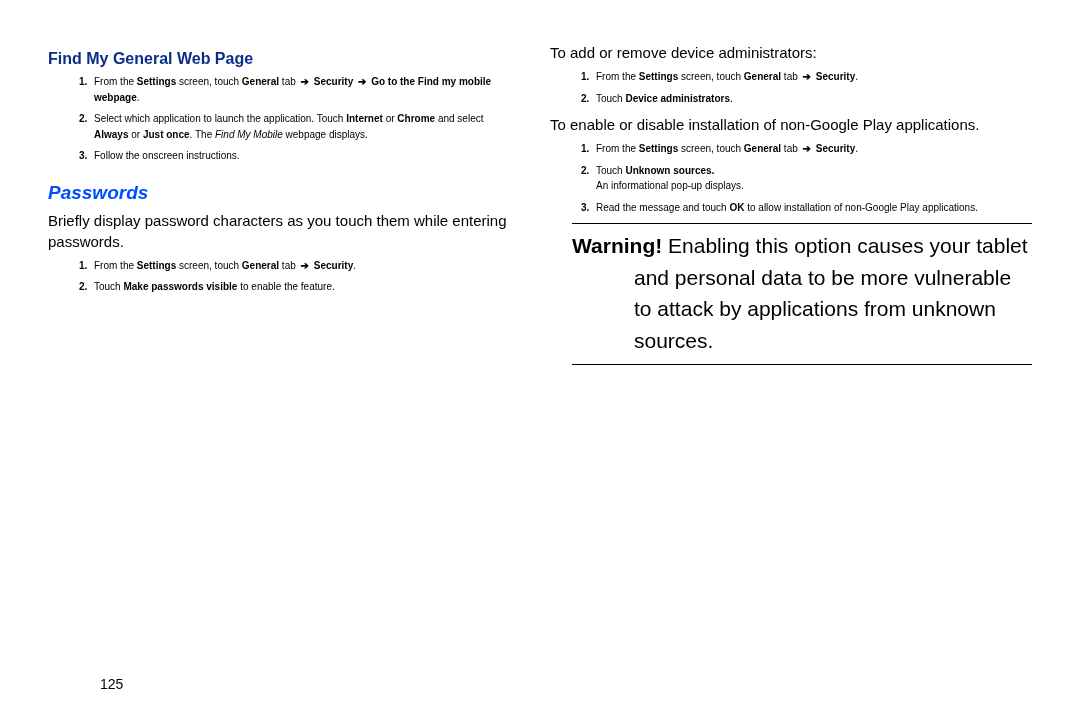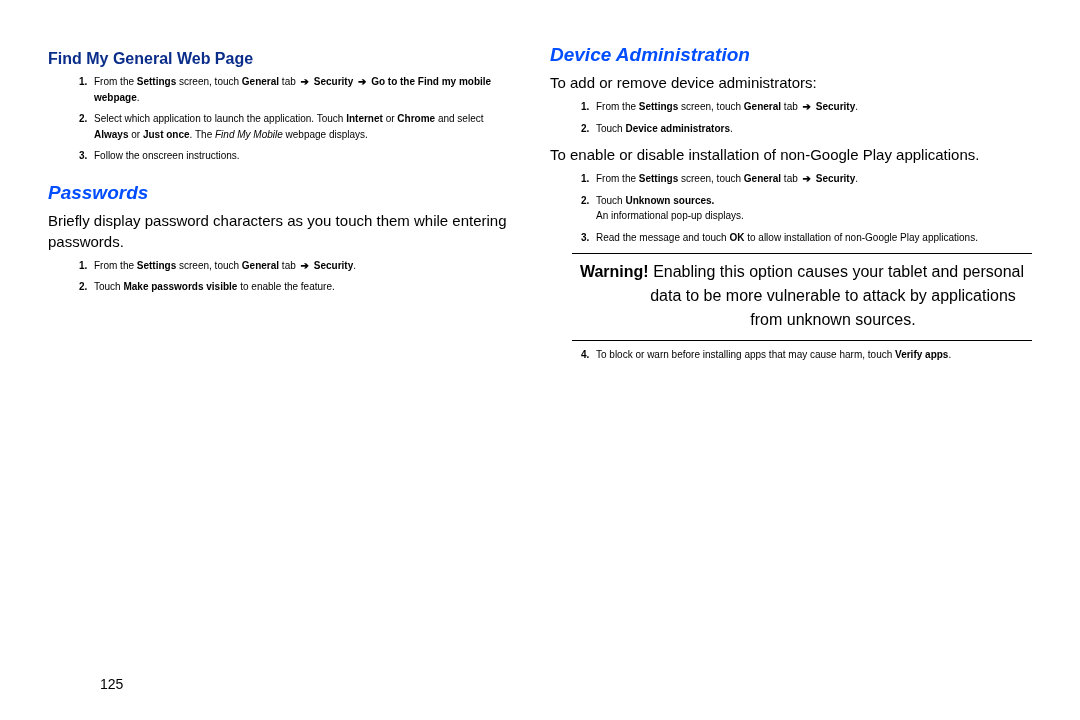--- a/index.html
+++ b/index.html
@@ -61,26 +61,25 @@
   .arrow {
     font-weight: 700;
     padding: 0 2px;
   }
   .rule {
     border: none;
     border-top: 1.5px solid #000;
     margin: 8px 0 6px 22px;
   }
   .warning {
-    font-size: 16px;
+    font-size: 21px;
     line-height: 1.5;
     margin: 2px 0 2px 22px;
     padding-left: 62px;
     text-indent: -62px;
-    text-align: center;
   }
   .page-num {
     position: absolute;
     left: 100px;
     bottom: 28px;
     font-size: 14px;
     text-align: right;
   }
 </style>
 </head>
@@ -108,21 +107,20 @@
         <span>From the </span><span class="bold">Settings</span><span> screen, touch </span><span class="bold">General</span><span> tab </span><span class="arrow">➔</span>
         <span class="bold">Security</span><span>.</span>
       </li>
       <li>
         <span>Touch </span><span class="bold">Make passwords visible</span><span> to enable the feature.</span>
       </li>
     </ol>
   </div>
 
   <div class="col right">
-    <div class="h-blue-italic" style="margin-top:4px;">Device Administration</div>
     <p class="body">To add or remove device administrators:</p>
     <ol>
       <li>
         <span>From the </span><span class="bold">Settings</span><span> screen, touch </span><span class="bold">General</span><span> tab </span><span class="arrow">➔</span>
         <span class="bold">Security</span><span>.</span>
       </li>
       <li>
         <span>Touch </span><span class="bold">Device administrators</span><span>.</span>
       </li>
     </ol>
@@ -141,22 +139,17 @@
         <span>Read the message and touch </span><span class="bold">OK</span><span> to allow installation of non-Google Play applications.</span>
       </li>
     </ol>
 
     <hr class="rule">
     <p class="warning">
       <span class="bold">Warning!</span><span> Enabling this option causes your tablet and personal data to be more vulnerable to attack by applications from unknown sources.</span>
     </p>
     <hr class="rule">
 
-    <ol start="4">
-      <li>
-        <span>To block or warn before installing apps that may cause harm, touch </span><span class="bold">Verify apps</span><span>.</span>
-      </li>
-    </ol>
   </div>
 
 </div>
 
 <div class="page-num">125</div>
 
 </body></html>

